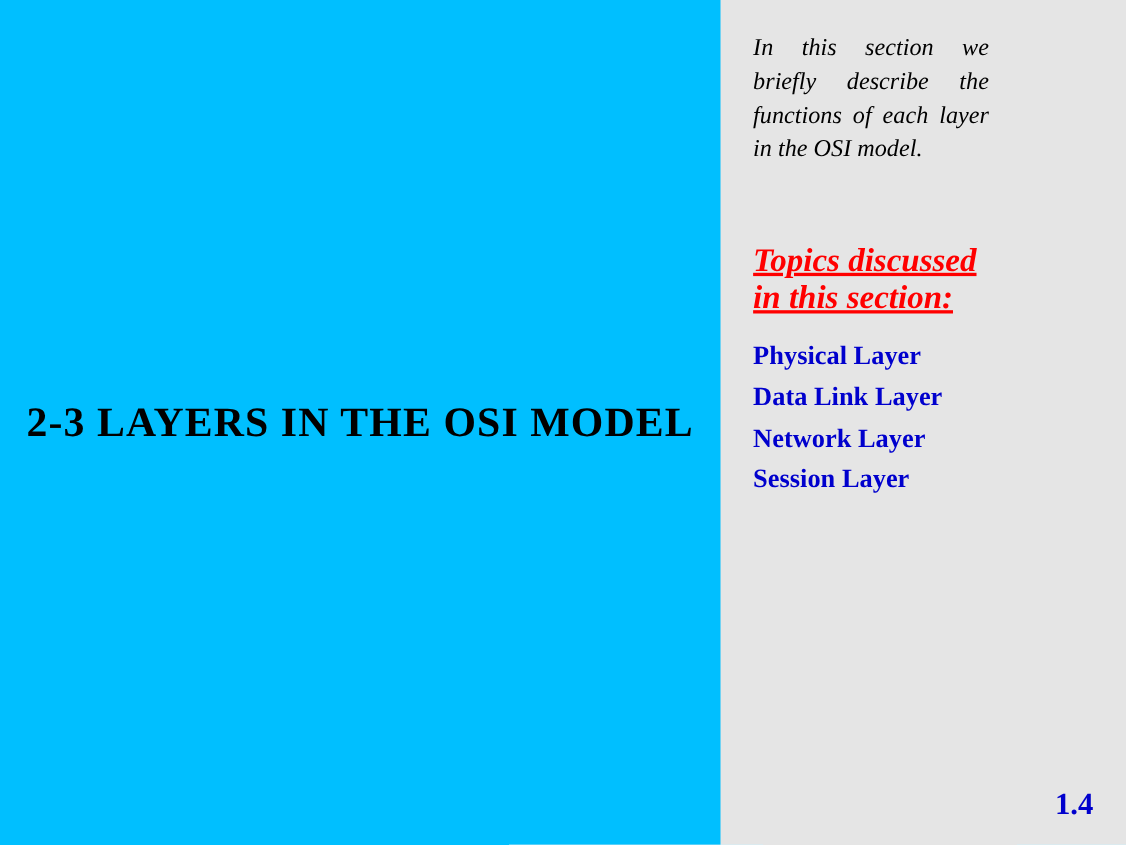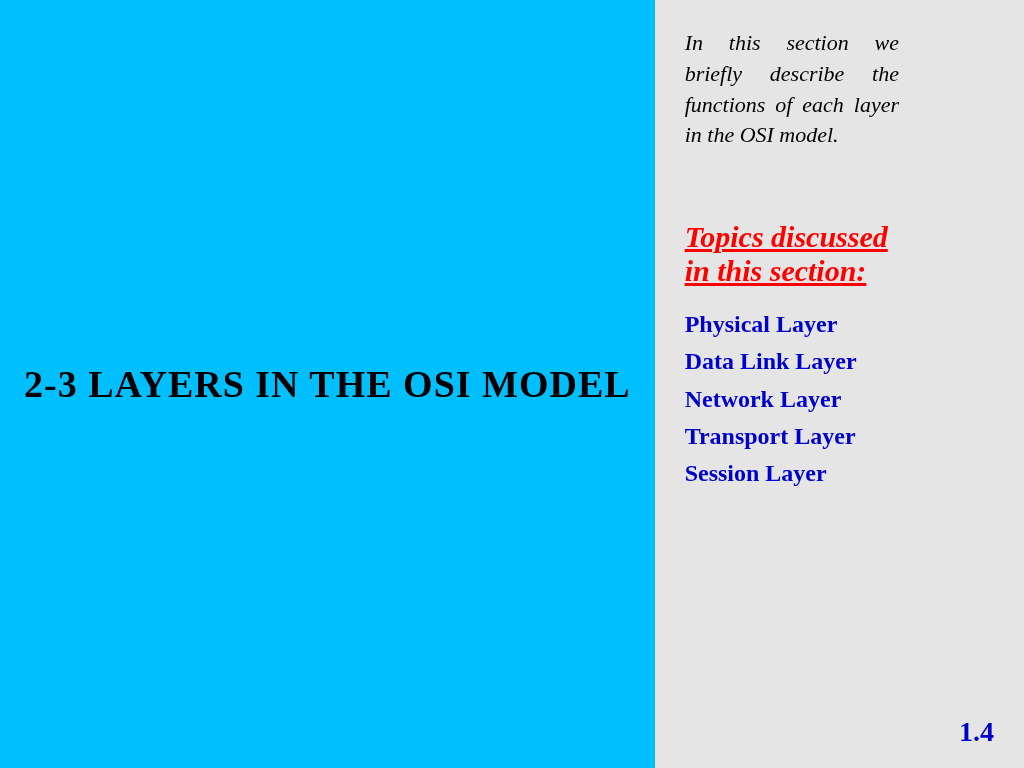--- a/index.html
+++ b/index.html
@@ -102,21 +102,20 @@
 
     <p class="intro-text">In this section we briefly describe the functions of each layer in the OSI model.</p>
 
     <div class="topics-section">
       <div class="topics-heading">Topics discussed in this section:</div>
 
       <div>
         <div class="topic-item">Physical Layer</div>
         <div class="topic-item">Data Link Layer</div>
         <div class="topic-item">Network Layer</div>
-        <div class="topic-item">Transport Layer</div>
         <div class="topic-item">Session Layer</div>
       </div>
     </div>
 
   </div>
 
   <div class="footer">
     <span class="page-number">1.4</span>
   </div>
 

